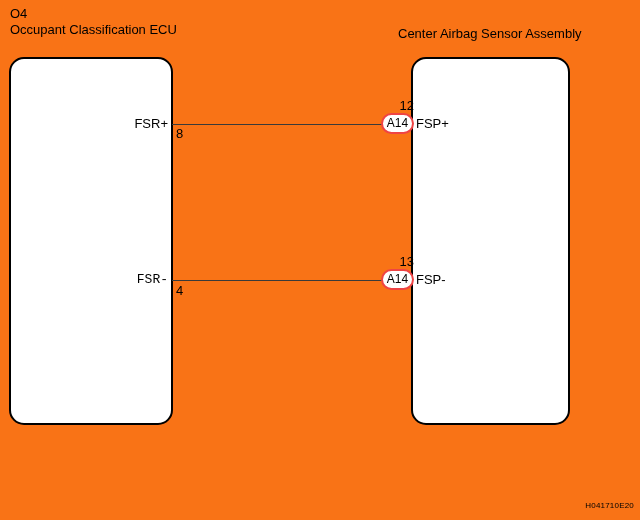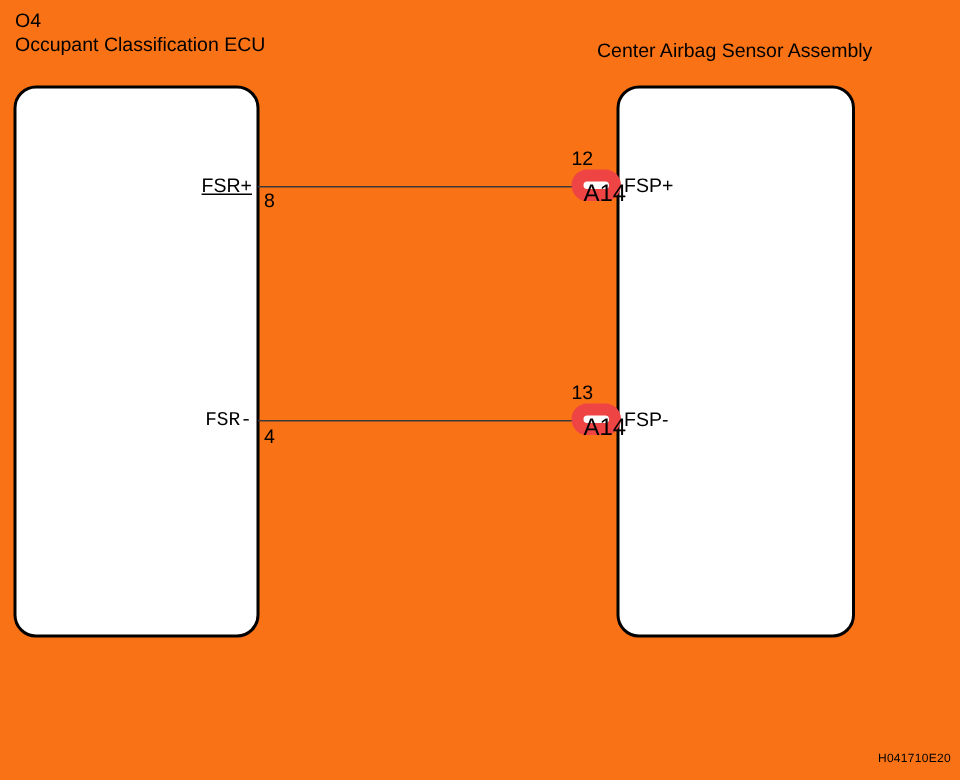--- a/index.html
+++ b/index.html
@@ -37,42 +37,42 @@
     height: 1px;
     background: #3a3a3a;
   }
   .wire-1 { top: 124px; }
   .wire-2 { top: 280px; }
   .connector-oval {
     position: absolute;
     left: 381px;
     width: 33px;
     height: 21px;
-    border: 8px solid #ef4444;
+    border: 2px solid #ef4444;
     border-radius: 11px;
     background: #ffffff;
     text-align: center;
-    font-size: 16px;
+    font-size: 12px;
     line-height: 17px;
     z-index: 2;
   }
   .oval-1 { top: 113px; }
   .oval-2 { top: 269px; }
   .pin-num-above {
     position: absolute;
     left: 381px;
     width: 33px;
-    text-align: left;
+    text-align: right;
     font-size: 13px;
     line-height: 14px;
   }
   .header-left  { left: 10px; top: 6px; }
   .header-left2 { left: 10px; top: 22px; }
   .header-right { left: 398px; top: 26px; }
-  .pin-fsr-plus  { right: 472px; top: 116px; text-decoration: underline; }
+  .pin-fsr-plus  { right: 472px; top: 116px; }
   .pin-fsr-minus { right: 472px; top: 272px; font-family: Liberation Mono, monospace; }
   .pinnum-8  { left: 176px; top: 126px; }
   .pinnum-4  { left: 176px; top: 283px; }
   .pinnum-12 { top: 99px;  }
   .pinnum-13 { top: 255px; }
   .pin-fsp-plus  { left: 416px; top: 116px; }
   .pin-fsp-minus { left: 416px; top: 272px; }
   .figure-id {
     position: absolute;
     right: 6px;

